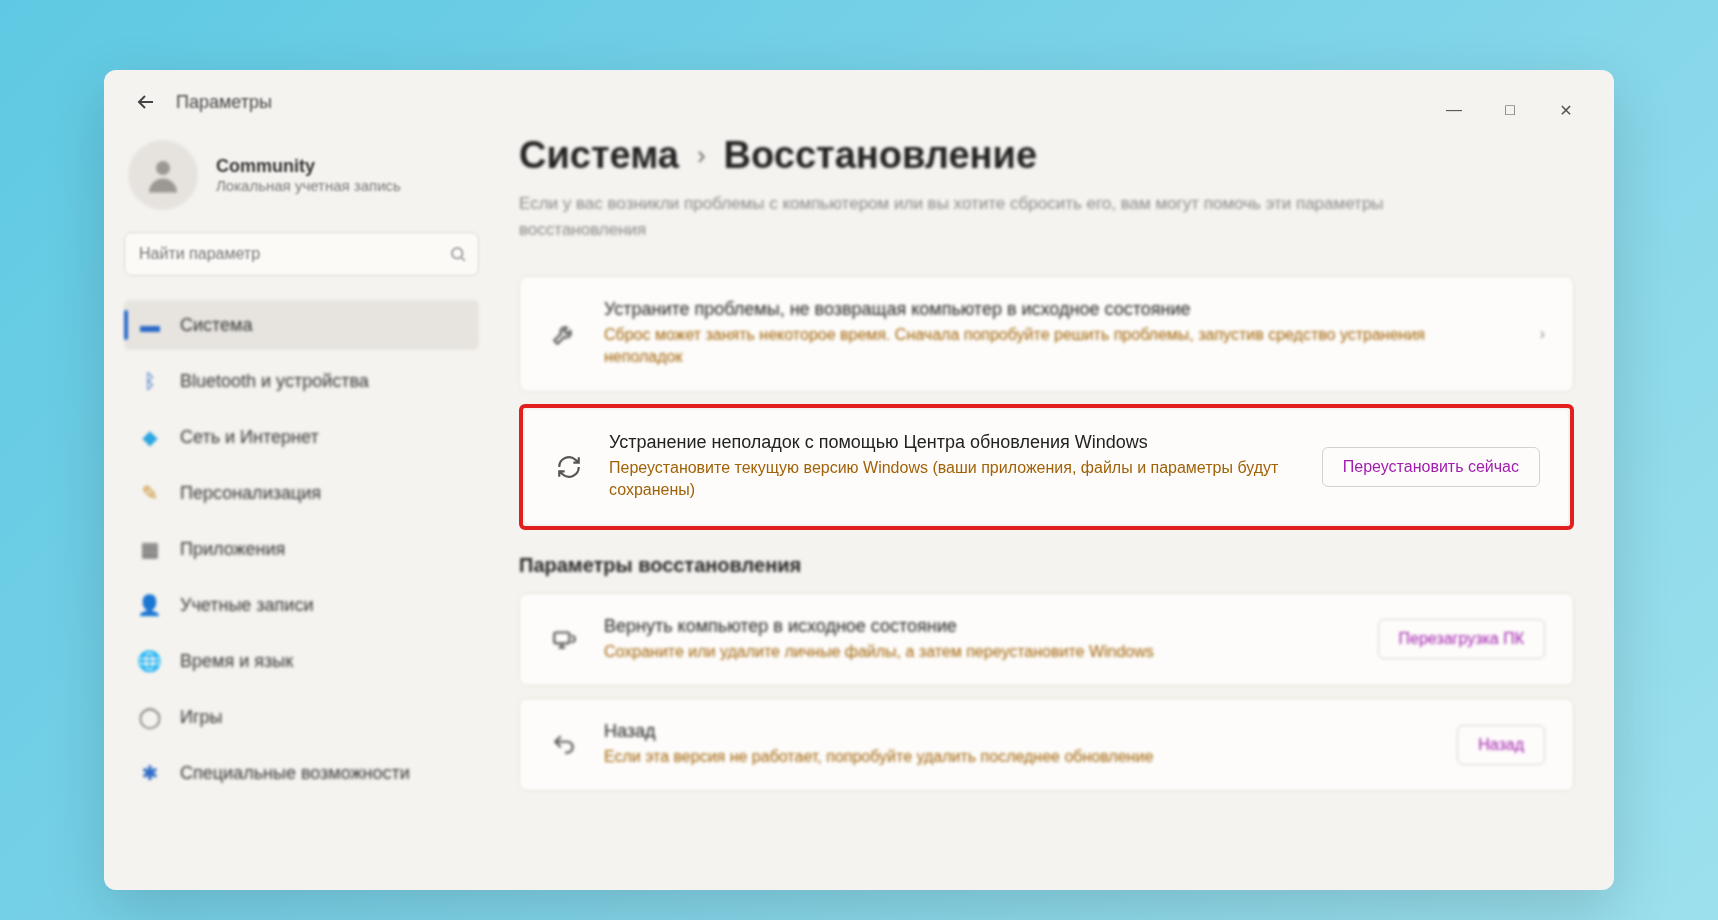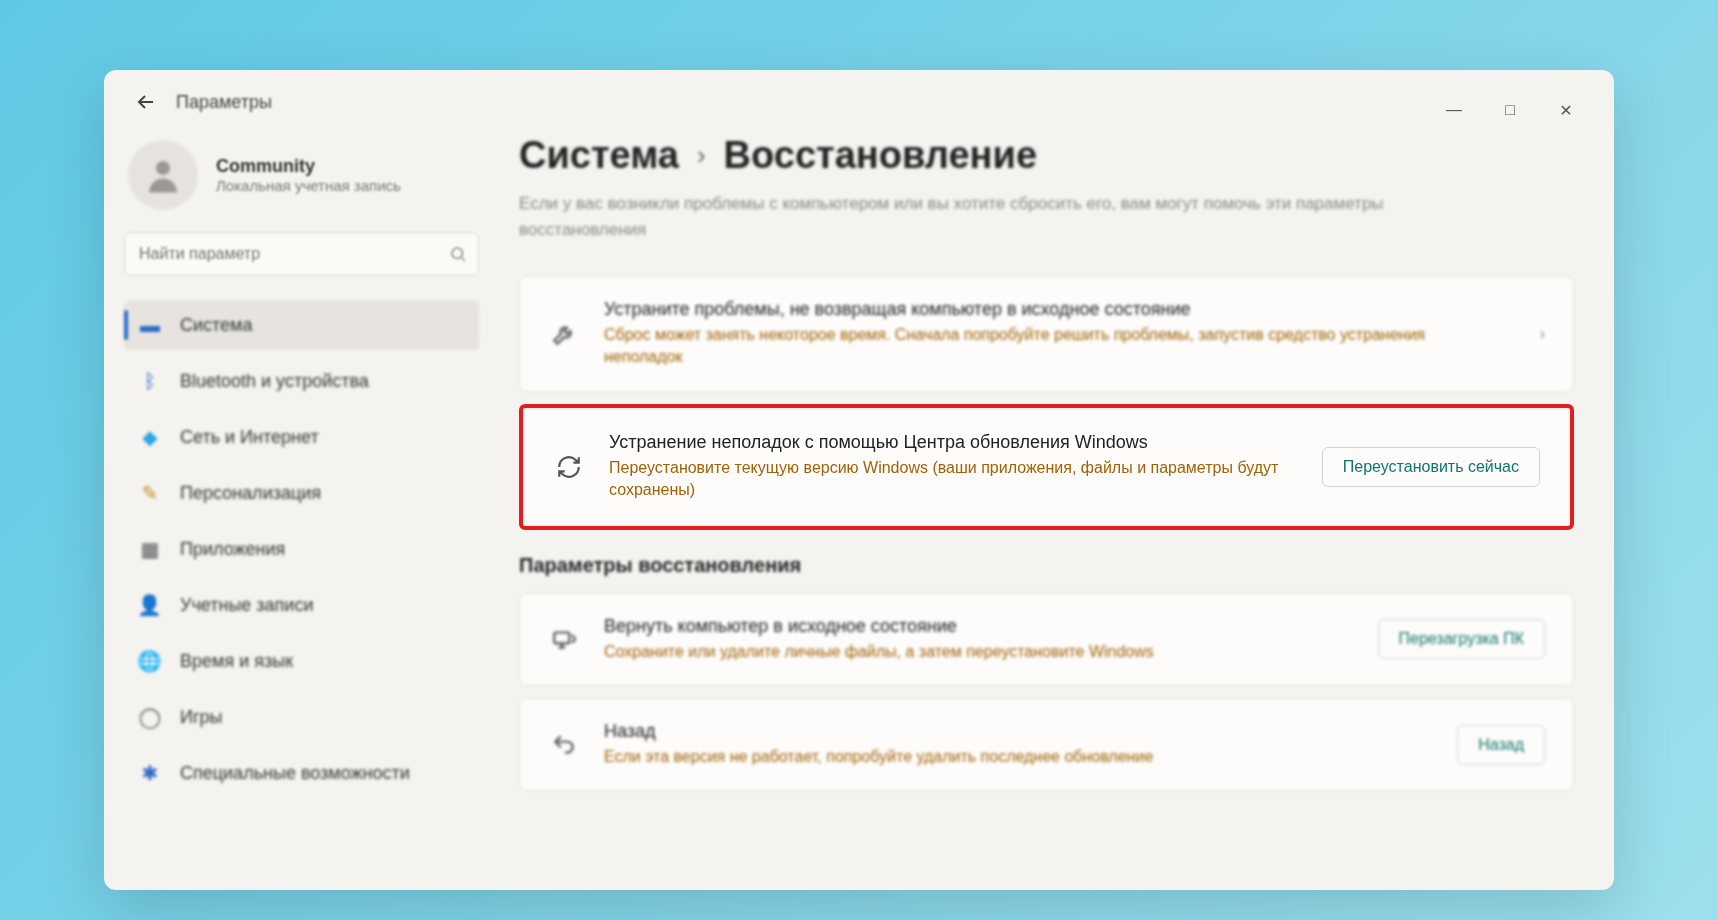--- a/index.html
+++ b/index.html
@@ -143,21 +143,21 @@
   .card .card-title { font-size: 18px; color: #222; margin-bottom: 4px; }
   .card .card-desc { font-size: 16px; color: #a16207; line-height: 1.4; }
   .card .card-action { margin-left: 16px; }
   .card .chevron { color: #888; }
   .action-btn {
     background: #fdfcfa;
     border: 1px solid #d6d2cb;
     border-radius: 6px;
     padding: 10px 20px;
     font-size: 16px;
-    color: #0f766e;
+    color: #a21caf;
     cursor: default;
     white-space: nowrap;
   }
   .highlight-box {
     border: 4px solid #e21f1f;
     border-radius: 6px;
     padding: 2px;
     margin-bottom: 24px;
   }
   .highlight-box .card {

